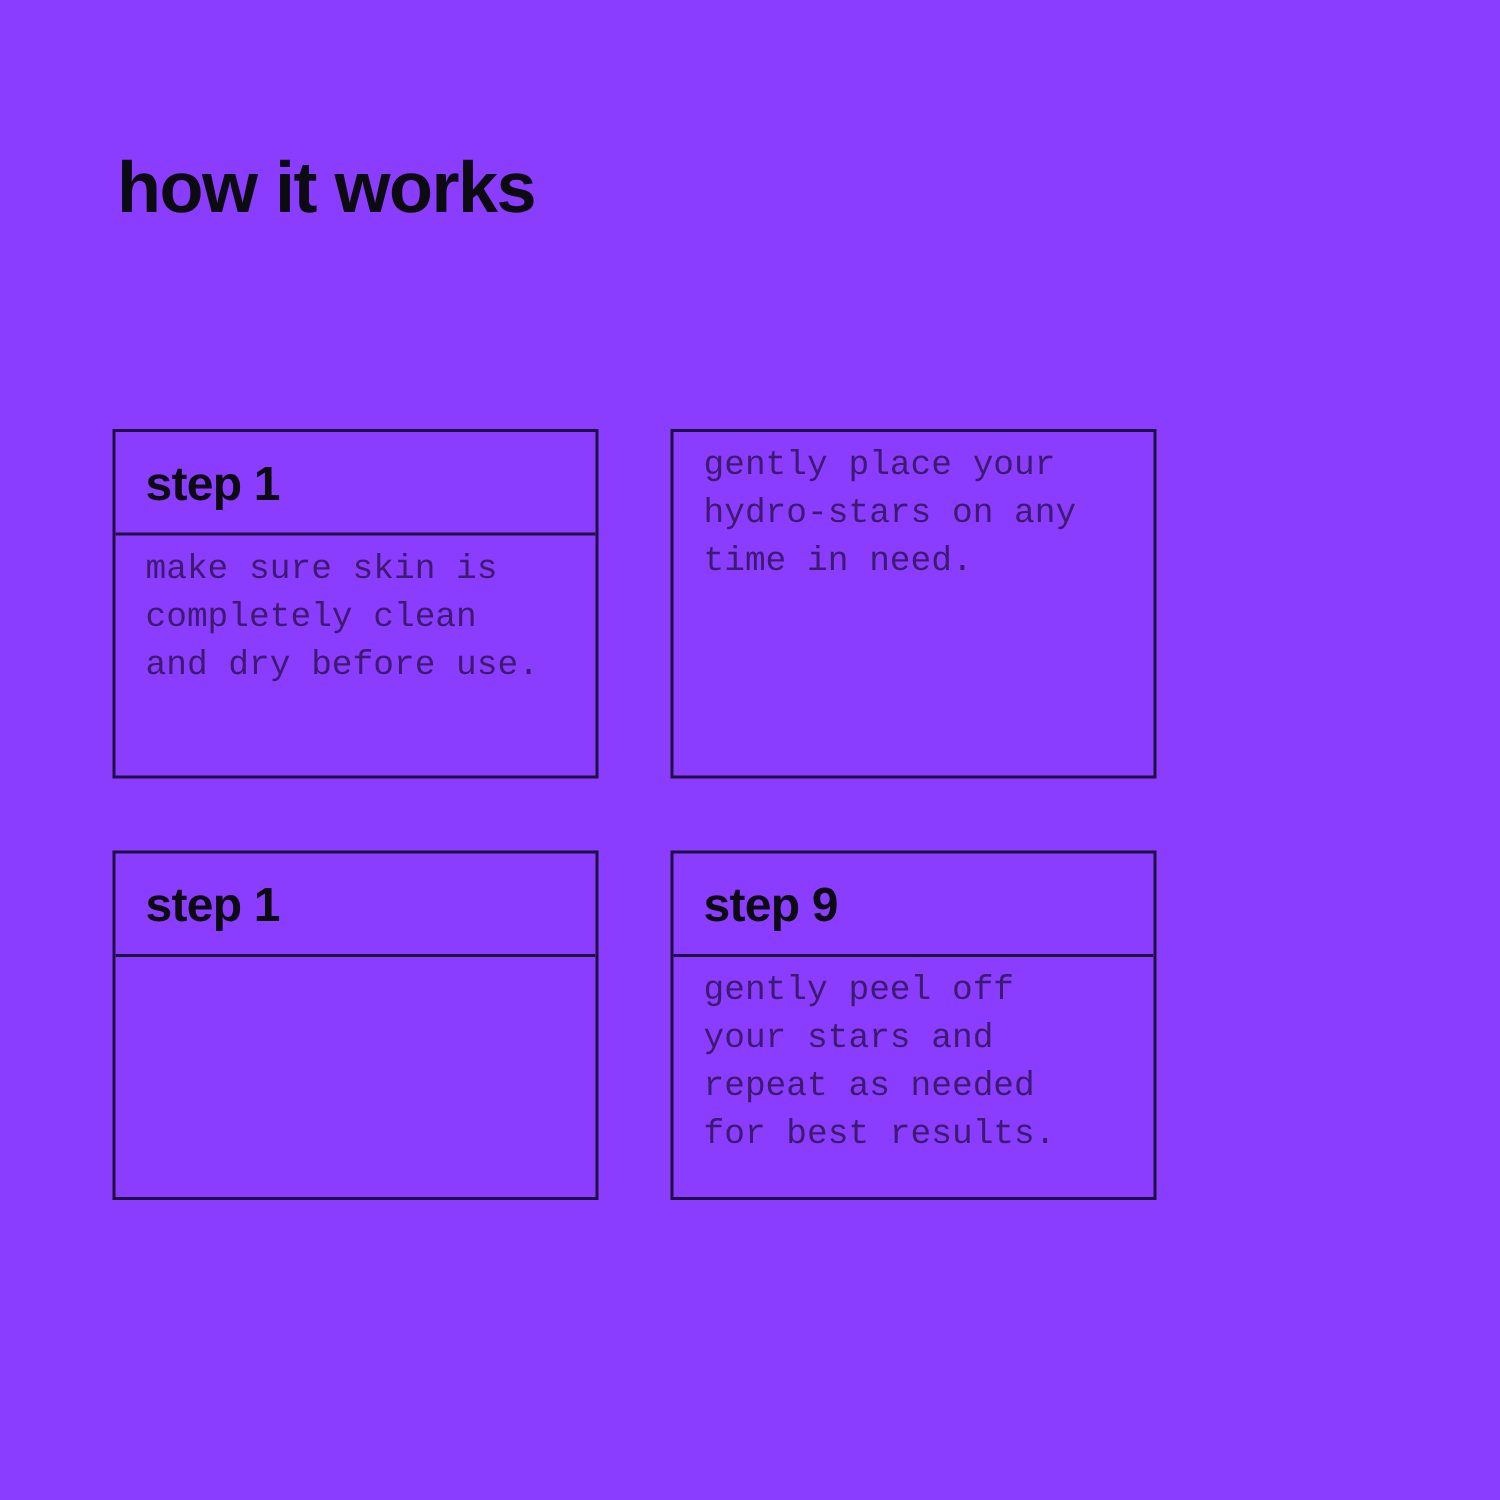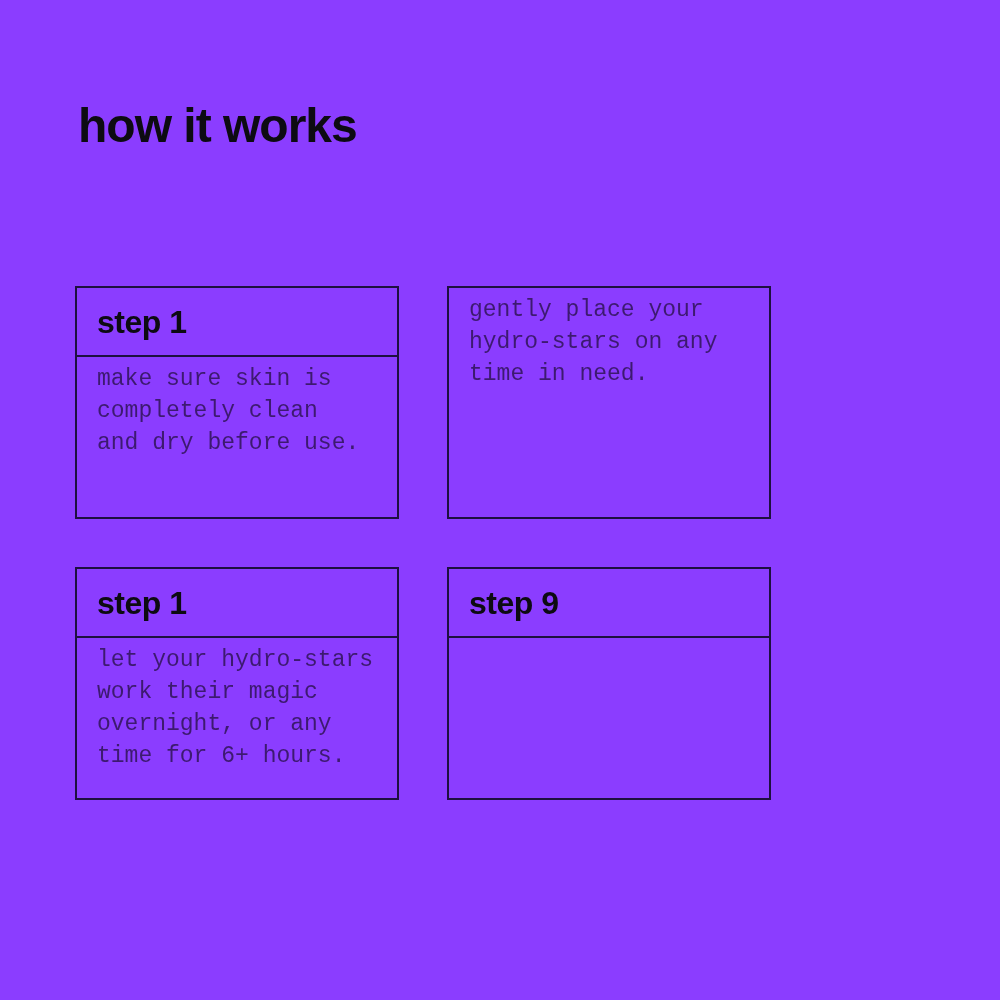--- a/index.html
+++ b/index.html
@@ -91,26 +91,26 @@
     <div class="step-card">
       <div class="step-description">gently place your
 hydro-stars on any
 time in need.</div>
     </div>
 
     <div class="step-card">
       <div class="step-card-header">
         <span class="step-label">step 1</span>
       </div>
-      <div class="step-description">let your hydro-stars
-work their magic
-overnight, or any
-time for 6+ hours.</div>
     </div>
 
     <div class="step-card">
       <div class="step-card-header">
         <span class="step-label">step 9</span>
       </div>
+      <div class="step-description">gently peel off
+your stars and
+repeat as needed
+for best results.</div>
     </div>
 
   </div>
 </div>
 
 </body></html>

